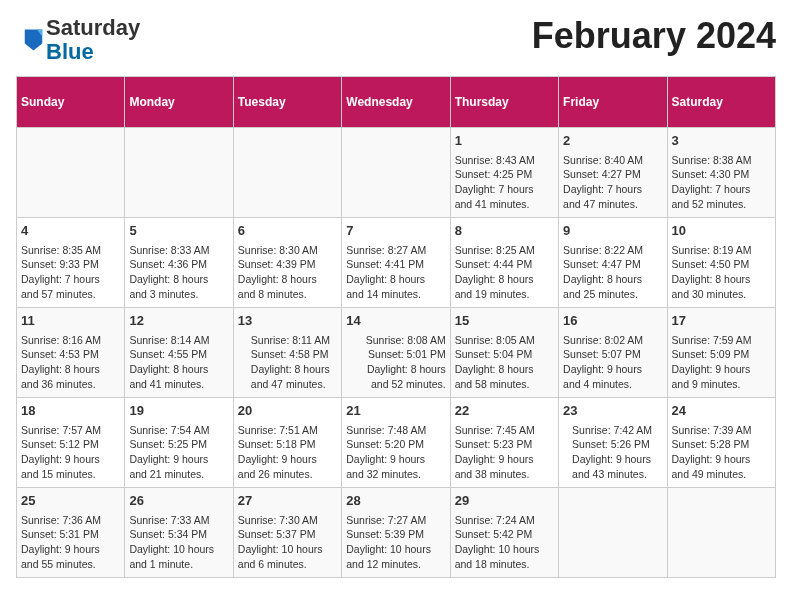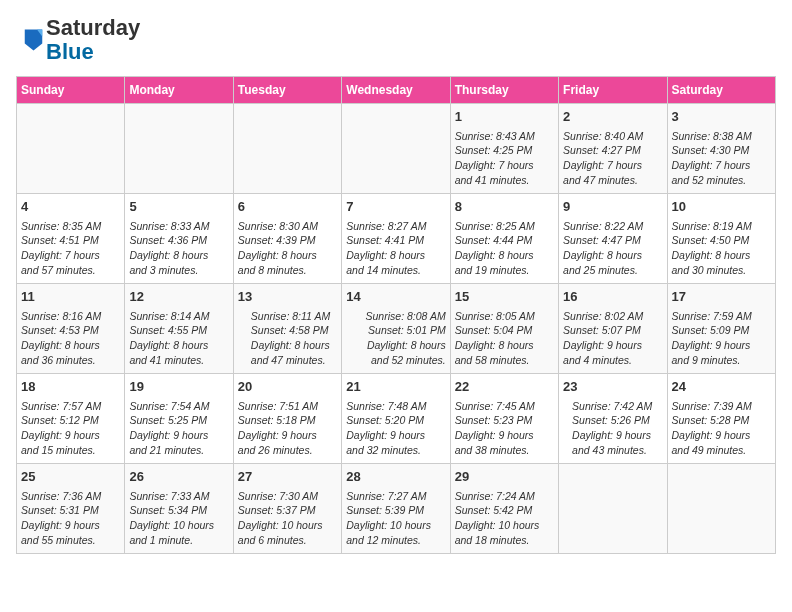--- a/index.html
+++ b/index.html
@@ -44,23 +44,23 @@
     .location {
       font-size: 14px;
       color: #444;
     }
     table {
       width: 100%;
       border-collapse: collapse;
       font-size: 11px;
     }
     thead tr th {
-      background: #ec4899;
+      background: #be185d;
       color: #fff;
-      padding: 6px 4px;
+      padding: 18px 4px;
       text-align: left;
       font-size: 12px;
       font-weight: bold;
       border: 1px solid #ccc;
     }
     tbody tr td {
       border: 1px solid #ccc;
       vertical-align: top;
       padding: 4px;
       height: 90px;
@@ -69,21 +69,20 @@
       line-height: 1.4;
     }
     .day-num {
       font-size: 13px;
       font-weight: bold;
       margin-bottom: 2px;
     }
     .day-detail {
       font-size: 10.5px;
       color: #333;
-      font-style: italic;
     }
     tbody tr:nth-child(odd) td {
       background: #f9f9f9;
     }
     tbody tr:nth-child(even) td {
       background: #fff;
     }
     td.empty {
       background: #f0f0f0;
     }
@@ -98,20 +97,21 @@
       <polygon points="24,4 30,4 30,12" fill="#5aafef"></polygon>
     </svg>
     <div>
       <div class="logo-text">
         <span class="logo-general">Saturday</span><br>
         <span class="logo-blue">Blue</span>
       </div>
     </div>
   </div>
   <div class="title-area">
+    <div class="month-title">February 2024</div>
   </div>
 </div>
 
 <table>
   <thead>
     <tr>
     <th>Sunday</th>
         <th>Monday</th>
         <th>Tuesday</th>
         <th>Wednesday</th>
@@ -145,21 +145,21 @@
           <div class="day-detail" style="white-space: pre-line;">Sunrise: 8:38 AM
 Sunset: 4:30 PM
 Daylight: 7 hours
 and 52 minutes.</div>
         </td>
       </tr>
       <tr>
         <td>
           <div class="day-num">4</div>
           <div class="day-detail" style="white-space: pre-line;">Sunrise: 8:35 AM
-Sunset: 4:51 PM
+Sunset: 9:33 PM
 Daylight: 7 hours
 and 57 minutes.</div>
         </td>
         <td>
           <div class="day-num">5</div>
           <div class="day-detail" style="white-space: pre-line;">Sunrise: 8:33 AM
 Sunset: 4:36 PM
 Daylight: 8 hours
 and 3 minutes.</div>
         </td>

